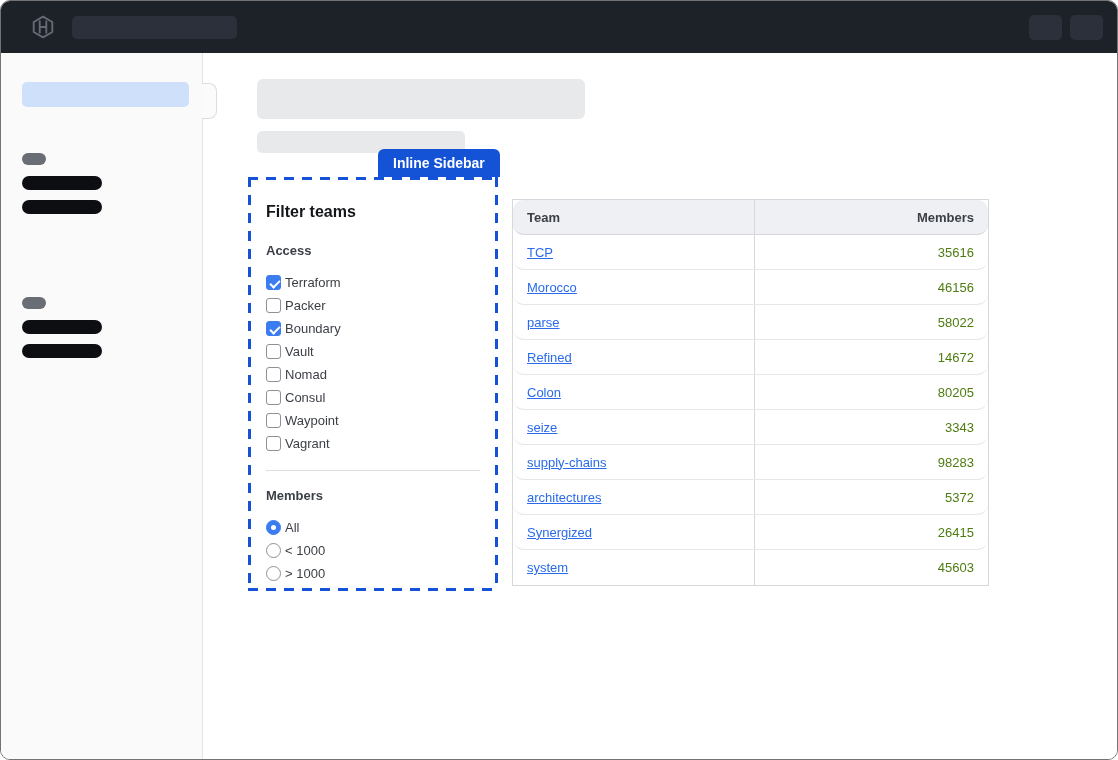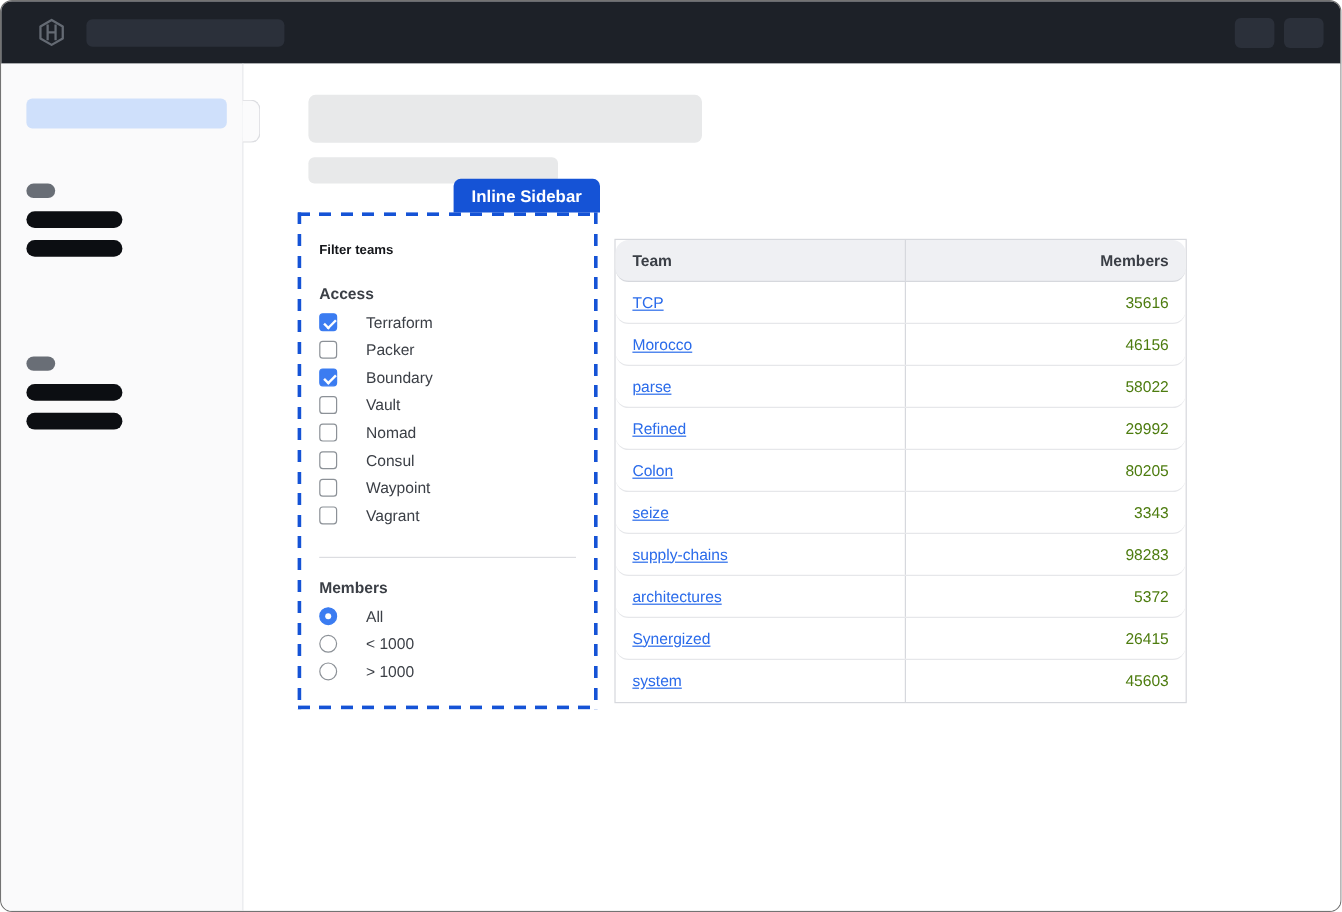--- a/index.html
+++ b/index.html
@@ -67,23 +67,23 @@
   }
   .filter-panel {
     position: absolute; left: 45px; top: 124px; width: 250px; height: 414px;
     background:
       repeating-linear-gradient(90deg, #1553d6 0 10px, transparent 10px 18px) 0 0 / 100% 3px no-repeat,
       repeating-linear-gradient(90deg, #1553d6 0 10px, transparent 10px 18px) 0 100% / 100% 3px no-repeat,
       repeating-linear-gradient(180deg, #1553d6 0 10px, transparent 10px 18px) 0 0 / 3px 100% no-repeat,
       repeating-linear-gradient(180deg, #1553d6 0 10px, transparent 10px 18px) 100% 0 / 3px 100% no-repeat;
     padding: 26px 18px 18px 18px;
   }
-  .filter-title { font-size: 11px; font-weight: 700; color: #14161a; margin: 0 0 22px 0; }
+  .filter-title { font-size: 16px; font-weight: 700; color: #14161a; margin: 0 0 22px 0; }
   .group-label  { font-size: 13px; font-weight: 700; color: #3b3f46; margin: 0 0 9px 0; }
-  .opt { display: flex; align-items: flex-start; gap: 24px; height: 23px; cursor: pointer; }
+  .opt { display: flex; align-items: flex-end; gap: 4px; height: 23px; cursor: pointer; }
   .opt-label { font-size: 13px; color: #3b3f46; }
 
   .checkbox {
     width: 15px; height: 15px; border-radius: 3px;
     border: 1px solid #8c9197; background: #ffffff;
     position: relative; flex: 0 0 auto;
   }
   .checkbox.checked { background: #3b7cf1; border-color: #3b7cf1; }
   .checkbox.checked::after {
     content: ""; position: absolute; left: 4.5px; top: 1.5px;
@@ -235,21 +235,21 @@
           <div class="t-row">
           <div class="t-cell team">
             <a href="#" class="team-link">parse</a>
           </div>
           <div class="t-cell members num">58022</div>
         </div>
           <div class="t-row">
           <div class="t-cell team">
             <a href="#" class="team-link">Refined</a>
           </div>
-          <div class="t-cell members num">29992</div>
+          <div class="t-cell members num">14672</div>
         </div>
           <div class="t-row">
           <div class="t-cell team">
             <a href="#" class="team-link">Colon</a>
           </div>
           <div class="t-cell members num">80205</div>
         </div>
           <div class="t-row">
           <div class="t-cell team">
             <a href="#" class="team-link">seize</a>

